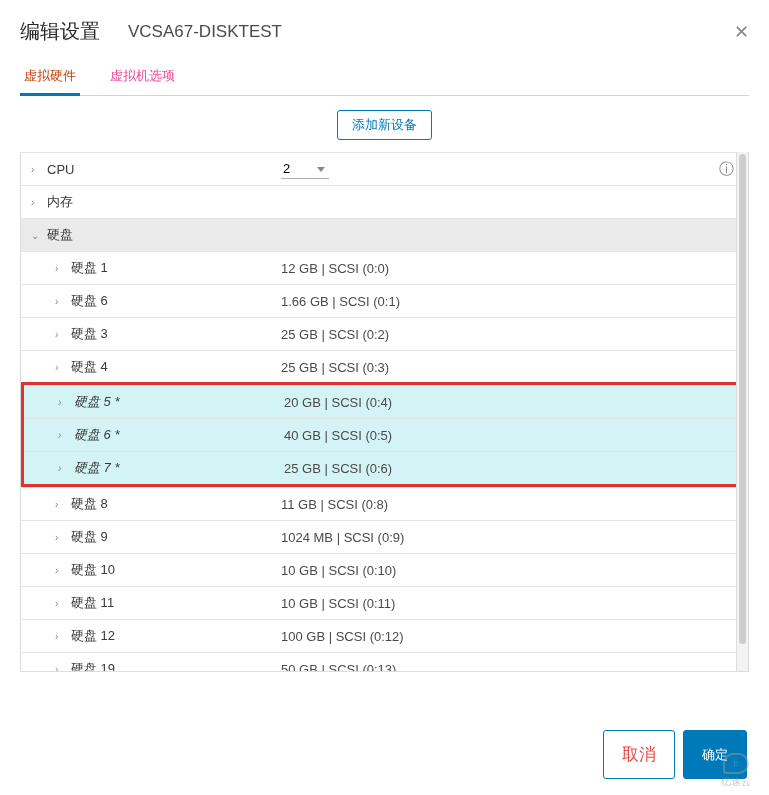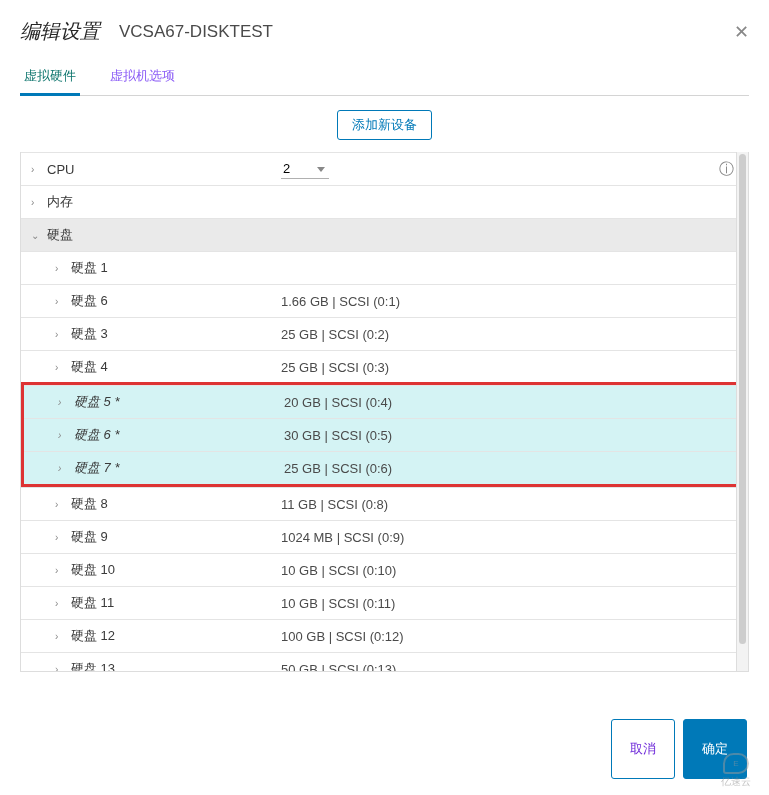--- a/index.html
+++ b/index.html
@@ -17,22 +17,21 @@
     }
     .modal-header {
       display: flex;
       align-items: center;
       margin-bottom: 14px;
     }
     .modal-title {
       font-size: 20px;
       font-weight: 500;
       color: #262626;
-      margin-right: 19px;
-      font-style: italic;
+      margin-right: 28px;
     }
     .modal-subtitle {
       font-size: 17px;
       color: #4a4a4a;
     }
     .close-btn {
       margin-left: auto;
       cursor: pointer;
       font-size: 18px;
       color: #888;
@@ -40,26 +39,26 @@
     }
     .tabs {
       display: flex;
       border-bottom: 1px solid #d4d4d4;
       margin-bottom: 14px;
     }
     .tab {
       padding: 8px 4px 10px 4px;
       margin-right: 26px;
       font-size: 13px;
-      color: #8b5cf6;
+      color: #ec4899;
       cursor: pointer;
       position: relative;
     }
     .tab.active {
-      color: #0f766e;
+      color: #c2410c;
     }
     .tab.active::after {
       content: "";
       position: absolute;
       left: 0; right: 0; bottom: -1px;
       height: 3px;
       background: #0079b8;
     }
     .toolbar {
       display: flex;
@@ -194,24 +193,24 @@
       background: #0079b8;
       color: #fff;
       border: 1px solid #0079b8;
       padding: 6px 18px;
       font-size: 13px;
       border-radius: 3px;
       cursor: pointer;
     }
     .btn-secondary {
       background: #fff;
-      color: #6d28d9;
+      color: #ef4444;
       border: 1px solid #0079b8;
-      padding: 20px 18px;
-      font-size: 13px;
+      padding: 12px 18px;
+      font-size: 17px;
       border-radius: 3px;
       cursor: pointer;
     }
     .watermark {
       position: absolute;
       right: 6px;
       bottom: 6px;
       width: 54px;
       height: 36px;
       opacity: 0.5;
@@ -280,20 +279,23 @@
         <span>硬盘</span>
       </div>
     </div>
 
     <div id="disks-a">
         <div class="device-row">
           <div class="device-label indent-1">
             <span class="expand-icon">›</span>
             <span>硬盘 1</span>
           </div>
+          <div class="device-value">
+            <span>12 GB | SCSI (0:0)</span>
+          </div>
         </div>
         <div class="device-row">
           <div class="device-label indent-1">
             <span class="expand-icon">›</span>
             <span>硬盘 6</span>
           </div>
           <div class="device-value">
             <span>1.66 GB | SCSI (0:1)</span>
           </div>
         </div>
@@ -326,21 +328,21 @@
           <div class="device-value">
             <span>20 GB | SCSI (0:4)</span>
           </div>
         </div>
         <div class="device-row highlighted">
           <div class="device-label indent-1 italic">
             <span class="expand-icon">›</span>
             <span>硬盘 6 *</span>
           </div>
           <div class="device-value">
-            <span>30 GB | SCSI (0:5)</span>
+            <span>40 GB | SCSI (0:5)</span>
           </div>
         </div>
         <div class="device-row highlighted">
           <div class="device-label indent-1 italic">
             <span class="expand-icon">›</span>
             <span>硬盘 7 *</span>
           </div>
           <div class="device-value">
             <span>25 GB | SCSI (0:6)</span>
           </div>
@@ -389,21 +391,21 @@
             <span class="expand-icon">›</span>
             <span>硬盘 12</span>
           </div>
           <div class="device-value">
             <span>100 GB | SCSI (0:12)</span>
           </div>
         </div>
         <div class="device-row">
           <div class="device-label indent-1">
             <span class="expand-icon">›</span>
-            <span>硬盘 13</span>
+            <span>硬盘 19</span>
           </div>
           <div class="device-value">
             <span>50 GB | SCSI (0:13)</span>
           </div>
         </div>
       </div>
 
     <div class="scrollbar">
       <div class="scroll-thumb"></div>
     </div>

